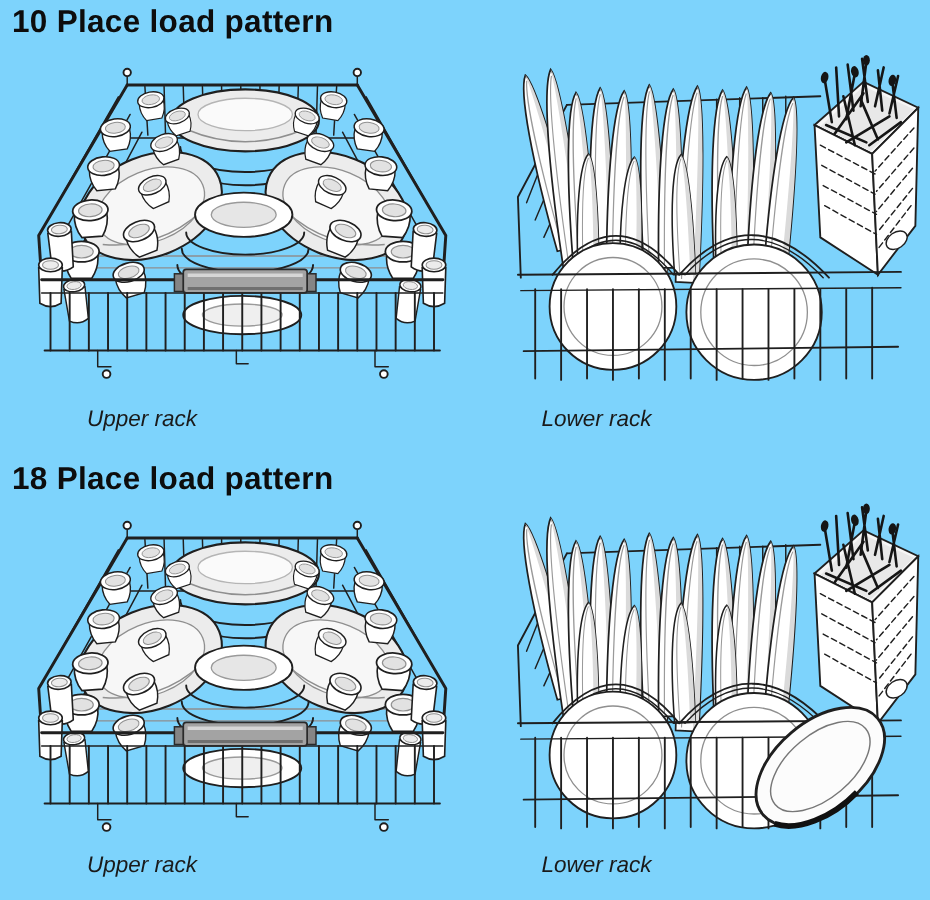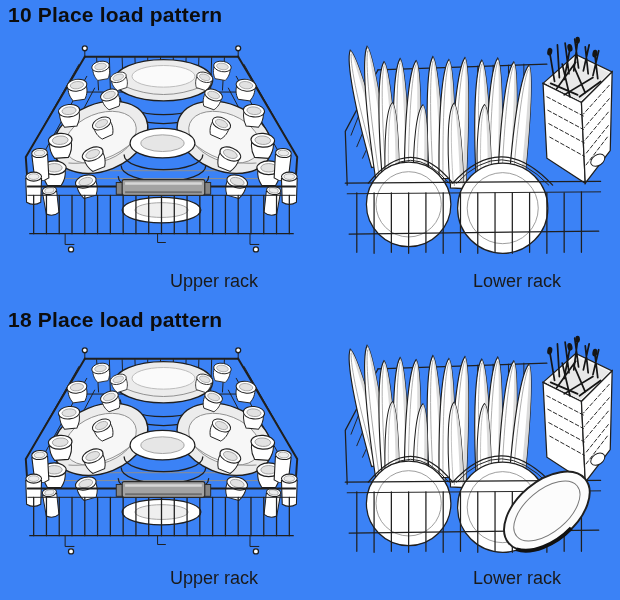--- a/index.html
+++ b/index.html
@@ -1,28 +1,28 @@
 <!DOCTYPE html>
 <html><head>
 <meta charset="utf-8">
 <style>
   html,body{margin:0;padding:0;background:#fff;}
   .canvas{
-    position:relative;width:620px;height:600px;background:#3b82f6;
+    position:relative;width:620px;height:600px;background:#7dd3fc;
     font-family:"Liberation Sans", sans-serif;color:#111;overflow:hidden;
   }
   .sec-title{
     position:absolute;left:8px;margin:0;font-size:21px;font-weight:bold;
     letter-spacing:0.2px;color:#0d0d0d;white-space:nowrap;
   }
   .fig{position:absolute;}
   .fig svg{display:block;width:100%;height:100%;}
   .cap{
-    position:absolute;width:200px;text-align:right;
-    font-size:18px;color:#1a1a1a;white-space:nowrap;
+    position:absolute;width:200px;text-align:left;font-style:italic;
+    font-size:15px;color:#1a1a1a;white-space:nowrap;
   }
   
   .ink{stroke:#1f1f1f;fill:none;stroke-width:1.3;stroke-linecap:round;stroke-linejoin:round;}
   .w1{stroke-width:1;}
   .w2{stroke-width:2;}
   .wf{stroke:#1f1f1f;fill:#fff;stroke-width:1.3;stroke-linejoin:round;}
   .lf{stroke:#1f1f1f;fill:#ececec;stroke-width:1.4;}
   .gray{stroke:#8f8f8f;fill:none;stroke-width:1;}
 </style>
 </head>

